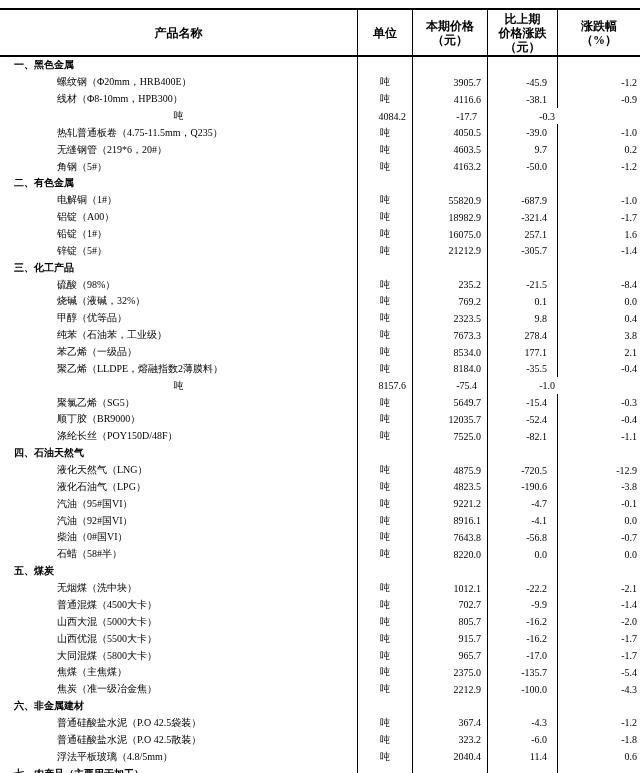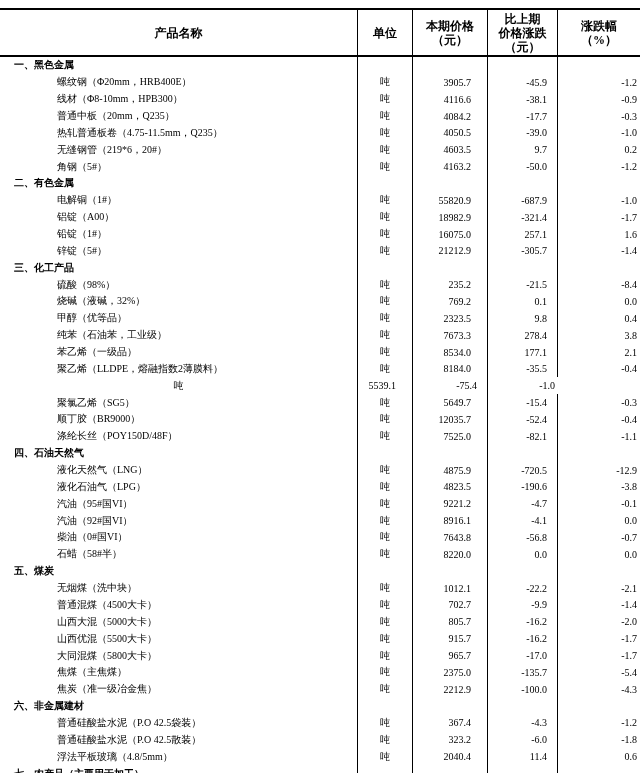--- a/index.html
+++ b/index.html
@@ -30,21 +30,21 @@
     font-size:12px; line-height:14px;
   }
   .cell { border-right:1px solid #000; }
   .cell.last { border-right:none;text-align:right; }
   .tbody .row { height:16.86px; font-size:10px; }
   .tbody .cell { display:flex; align-items:center; overflow:hidden; }
   .cell.name { padding-left:57px; justify-content:flex-start; white-space:nowrap; }
   .row.cat .cell.name { padding-left:14px; font-weight:bold; }
   .cell.unit { justify-content:center; }
   .cell.num { justify-content:flex-end; }
-  .cell.price { padding-right:16px; }
+  .cell.price { padding-right:6px; }
   .cell.chg { padding-right:10px; }
   .cell.pct { padding-right:3px; }
 </style>
 </head>
 <body>
 
 <div class="page">
   <div class="tbl">
     <div class="grid-row thead">
       <div class="cell">产品名称</div>
@@ -73,21 +73,20 @@
           <div class="cell num pct last">-1.2</div>
         </div>
         <div class="grid-row row">
           <div class="cell name">线材（Φ8-10mm，HPB300）</div>
           <div class="cell unit">吨</div>
           <div class="cell num price">4116.6</div>
           <div class="cell num chg">-38.1</div>
           <div class="cell num pct last">-0.9</div>
         </div>
         <div class="grid-row row">
-          <div class="cell name">普通中板（20mm，Q235）</div>
           <div class="cell unit">吨</div>
           <div class="cell num price">4084.2</div>
           <div class="cell num chg">-17.7</div>
           <div class="cell num pct last">-0.3</div>
         </div>
         <div class="grid-row row">
           <div class="cell name">热轧普通板卷（4.75-11.5mm，Q235）</div>
           <div class="cell unit">吨</div>
           <div class="cell num price">4050.5</div>
           <div class="cell num chg">-39.0</div>
@@ -186,21 +185,21 @@
         </div>
         <div class="grid-row row">
           <div class="cell name">聚乙烯（LLDPE，熔融指数2薄膜料）</div>
           <div class="cell unit">吨</div>
           <div class="cell num price">8184.0</div>
           <div class="cell num chg">-35.5</div>
           <div class="cell num pct last">-0.4</div>
         </div>
         <div class="grid-row row">
           <div class="cell unit">吨</div>
-          <div class="cell num price">5539.1</div>
+          <div class="cell num price">8157.6</div>
           <div class="cell num chg">-75.4</div>
           <div class="cell num pct last">-1.0</div>
         </div>
         <div class="grid-row row">
           <div class="cell name">聚氯乙烯（SG5）</div>
           <div class="cell unit">吨</div>
           <div class="cell num price">5649.7</div>
           <div class="cell num chg">-15.4</div>
           <div class="cell num pct last">-0.3</div>
         </div>

